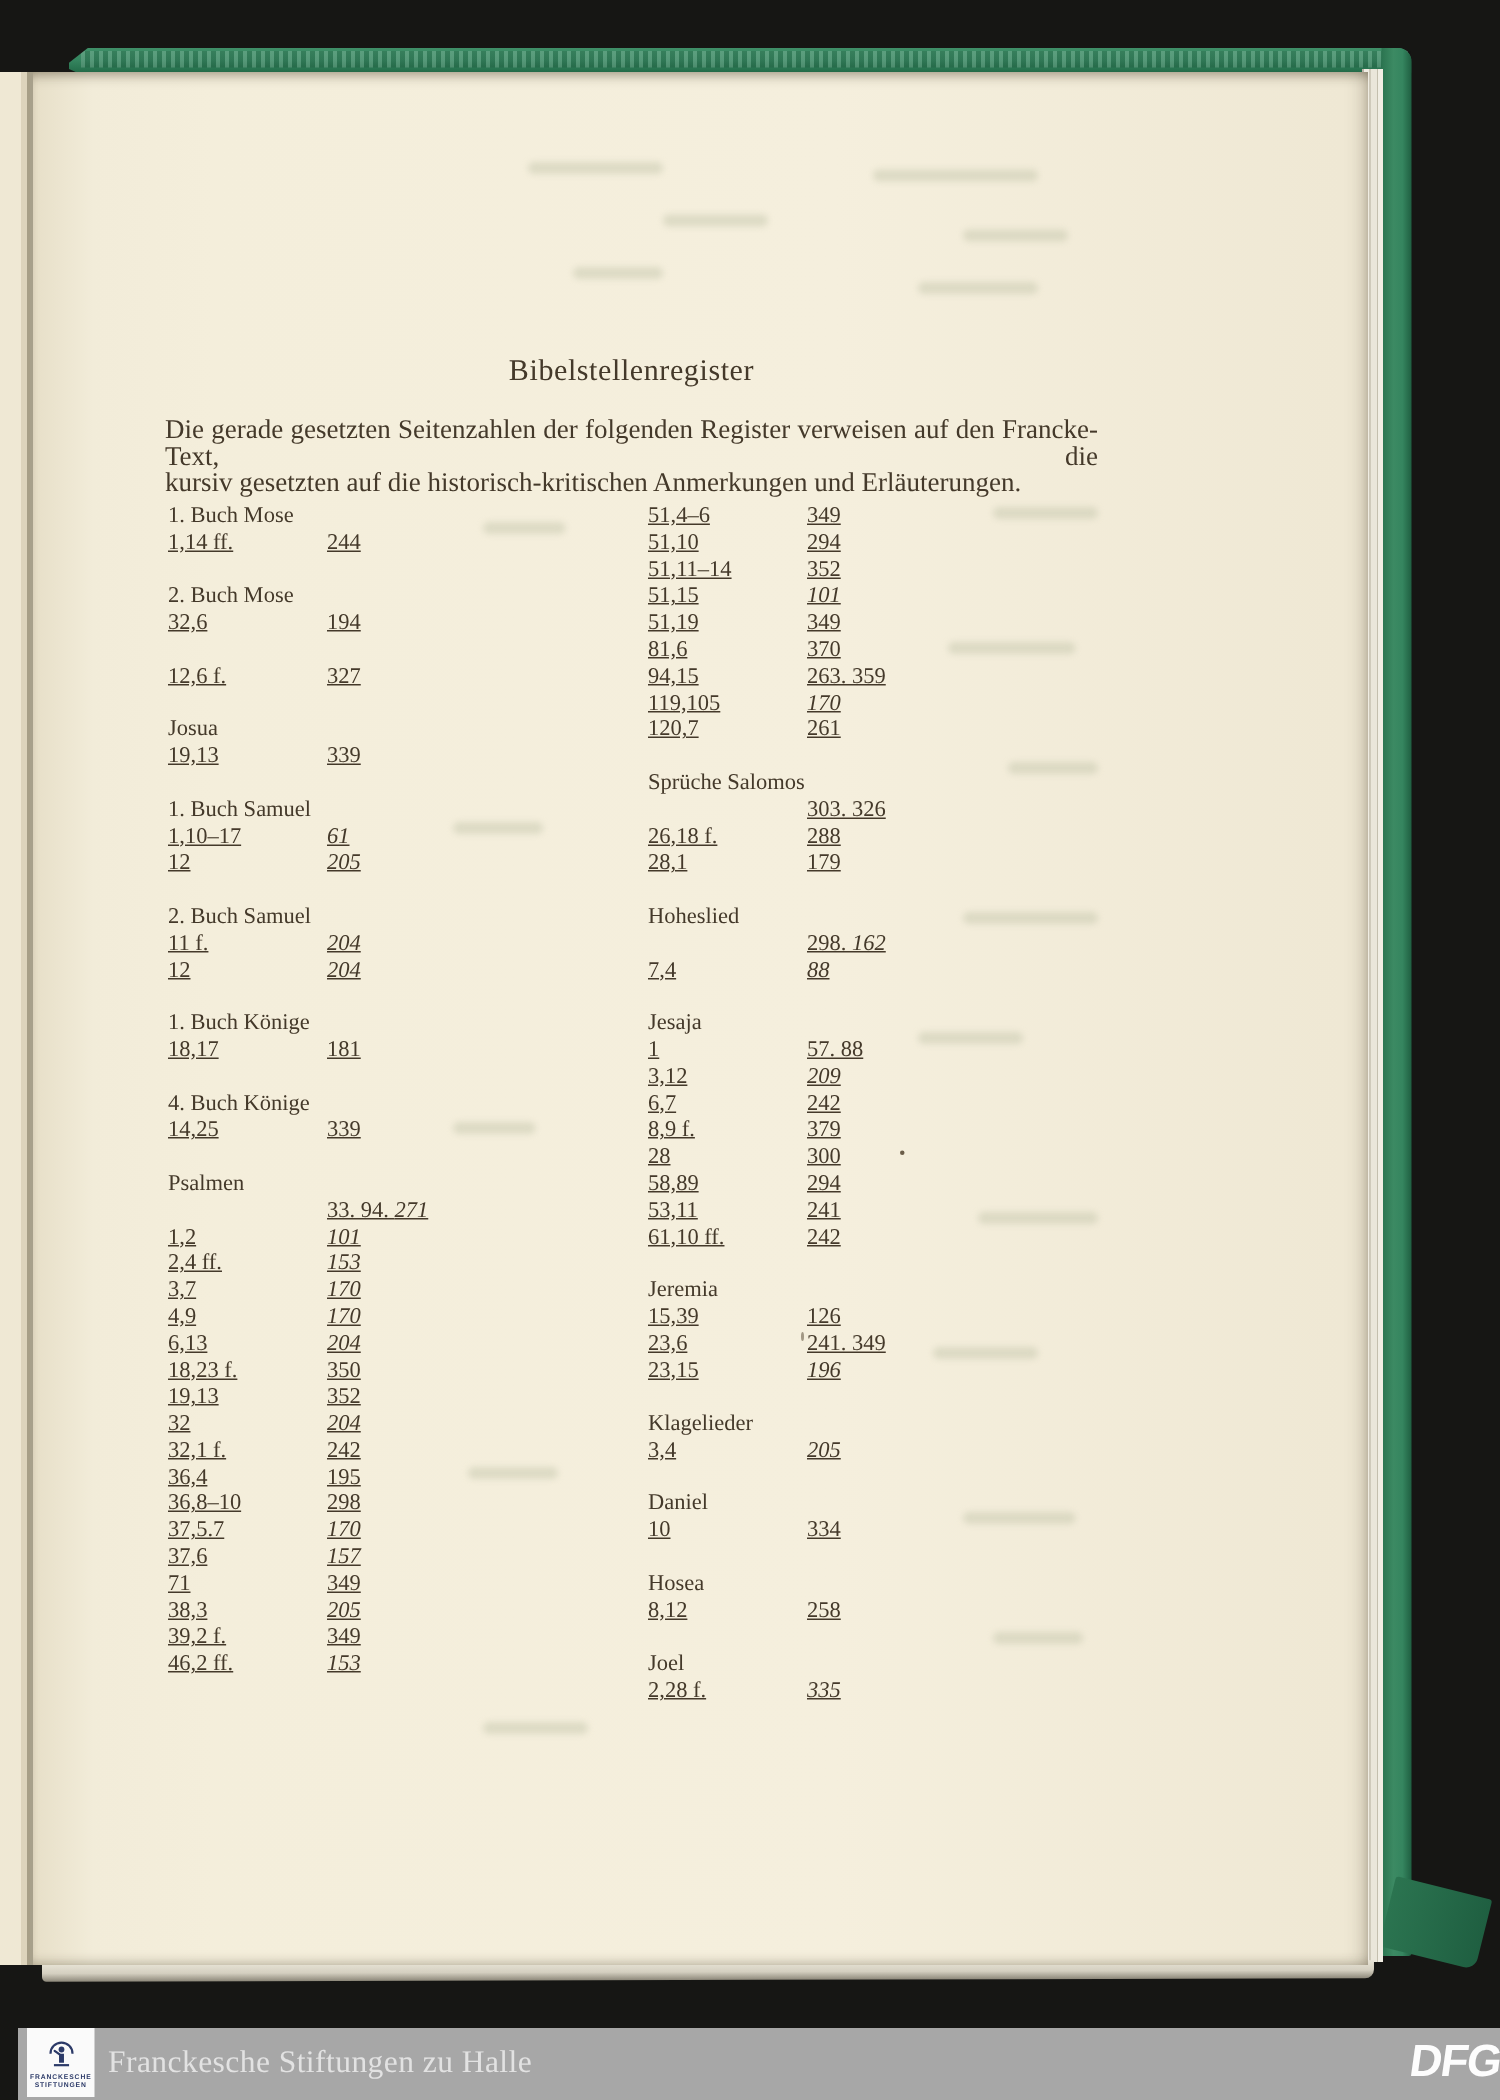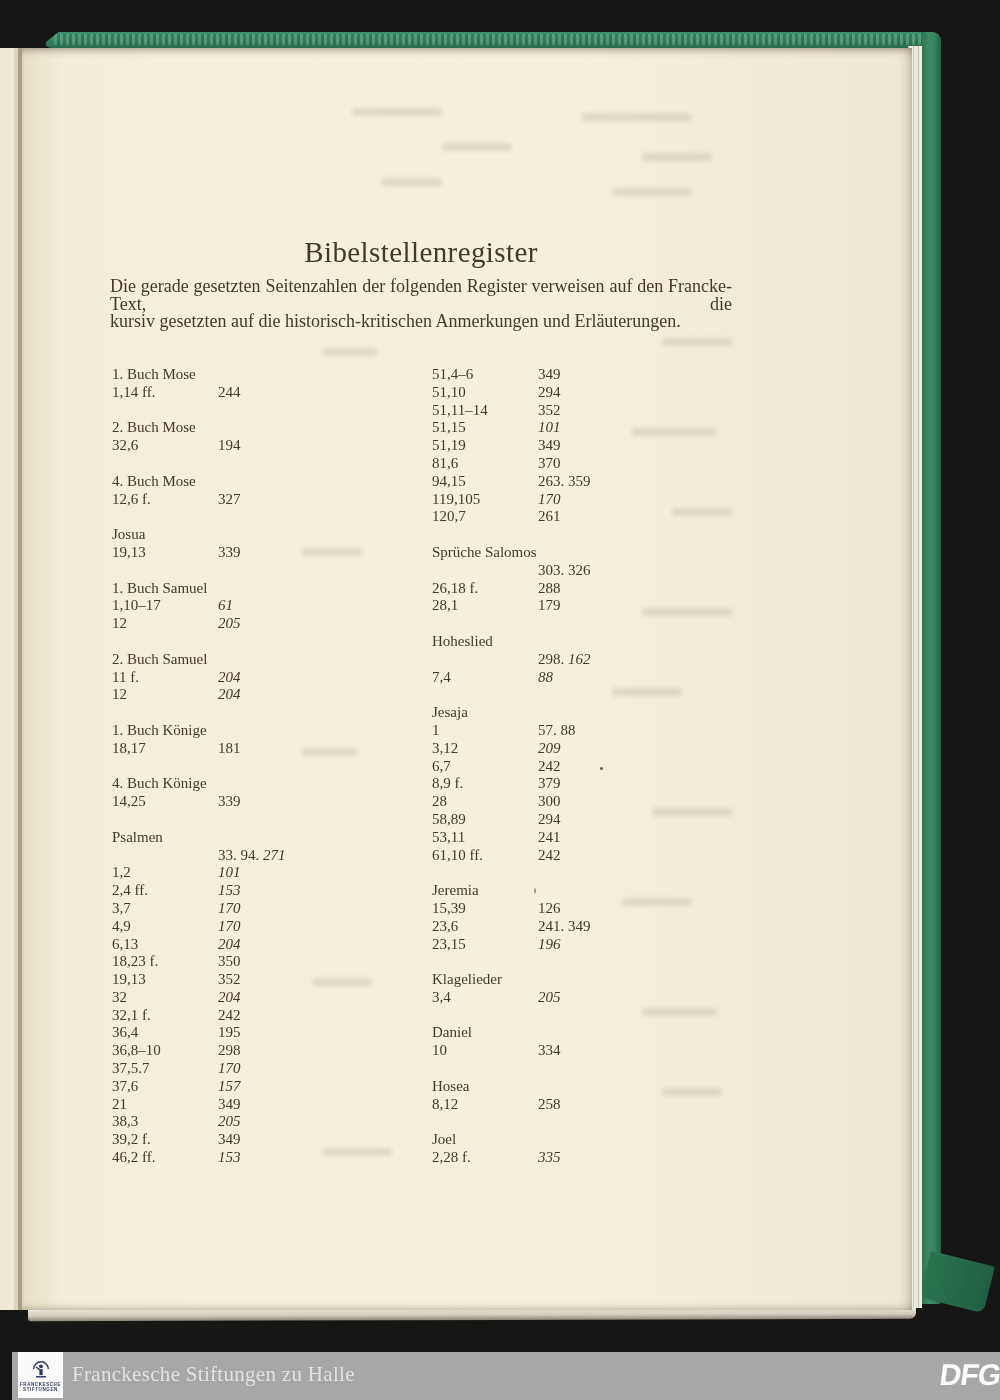--- a/index.html
+++ b/index.html
@@ -47,31 +47,31 @@
     position:absolute;left:20px;top:48px;width:890px;height:1262px;
     background:linear-gradient(90deg,#e7dfc8 0,#f2ecd9 40px,var(--paper,#f4eedb) 120px,#f5efdd 60%,#efe8d4 98%);
     box-shadow:inset 0 7px 9px -6px rgba(55,45,25,.5), inset -9px 0 14px -9px rgba(55,45,25,.4), inset 0 -7px 9px -7px rgba(55,45,25,.35);
     border-left:2px solid rgba(108,100,78,.55);
     color:var(--ink,#44392a);
   }
   .ghost{position:absolute;height:8px;border-radius:4px;background:rgba(193,196,168,.45);filter:blur(2px);}
   .speck{position:absolute;background:#6b5d49;border-radius:50%;}
   .title{
     position:absolute;left:88px;top:188px;width:622px;margin:0;
-    font-size:29px;font-weight:400;letter-spacing:.4px;text-align:center;
+    font-size:20px;font-weight:400;letter-spacing:.4px;text-align:center;
   }
   .intro{position:absolute;left:88px;top:230px;width:622px;font-size:18px;line-height:17.6px;}
   .intro .jl{text-align:justify;text-align-last:justify;}
-  .col{position:absolute;top:318px;width:320px;font-size:15px;}
+  .col{position:absolute;top:288px;width:320px;font-size:15px;}
   .col-left{left:90px;}
   .col-right{left:410px;}
   .group{margin-bottom:17.8px;}
   .group:last-child{margin-bottom:0;}
   .book,.row{height:17.8px;line-height:17.8px;white-space:nowrap;}
-  .row{display:flex;}
+  .row{display:flex;text-decoration:underline;}
   .ref{flex:none;width:106px;}
   .it{font-style:italic;}
   
   .footer-bar{
     position:absolute;left:0;top:1352px;width:1000px;height:48px;
     background:var(--footer-gray,#a7a7a7);
     margin-left:12px;
   }
   .logo-box{
     position:absolute;left:6px;top:0;width:45px;height:46px;background:#fafafa;
@@ -139,21 +139,20 @@
           </div>
         </div>
         <div class="group">
           <div class="book">2. Buch Mose</div>
           <div class="row">
             <span class="ref">32,6</span>
             <span class="pgs"><span>194</span></span>
           </div>
         </div>
         <div class="group">
-          <div class="book">4. Buch Mose</div>
           <div class="row">
             <span class="ref">12,6 f.</span>
             <span class="pgs"><span>327</span></span>
           </div>
         </div>
         <div class="group">
           <div class="book">Josua</div>
           <div class="row">
             <span class="ref">19,13</span>
             <span class="pgs"><span>339</span></span>
@@ -247,21 +246,21 @@
           </div>
           <div class="row">
             <span class="ref">37,5.7</span>
             <span class="pgs"><span class="it">170</span></span>
           </div>
           <div class="row">
             <span class="ref">37,6</span>
             <span class="pgs"><span class="it">157</span></span>
           </div>
           <div class="row">
-            <span class="ref">21</span>
+            <span class="ref">71</span>
             <span class="pgs"><span>349</span></span>
           </div>
           <div class="row">
             <span class="ref">38,3</span>
             <span class="pgs"><span class="it">205</span></span>
           </div>
           <div class="row">
             <span class="ref">39,2 f.</span>
             <span class="pgs"><span>349</span></span>
           </div>

